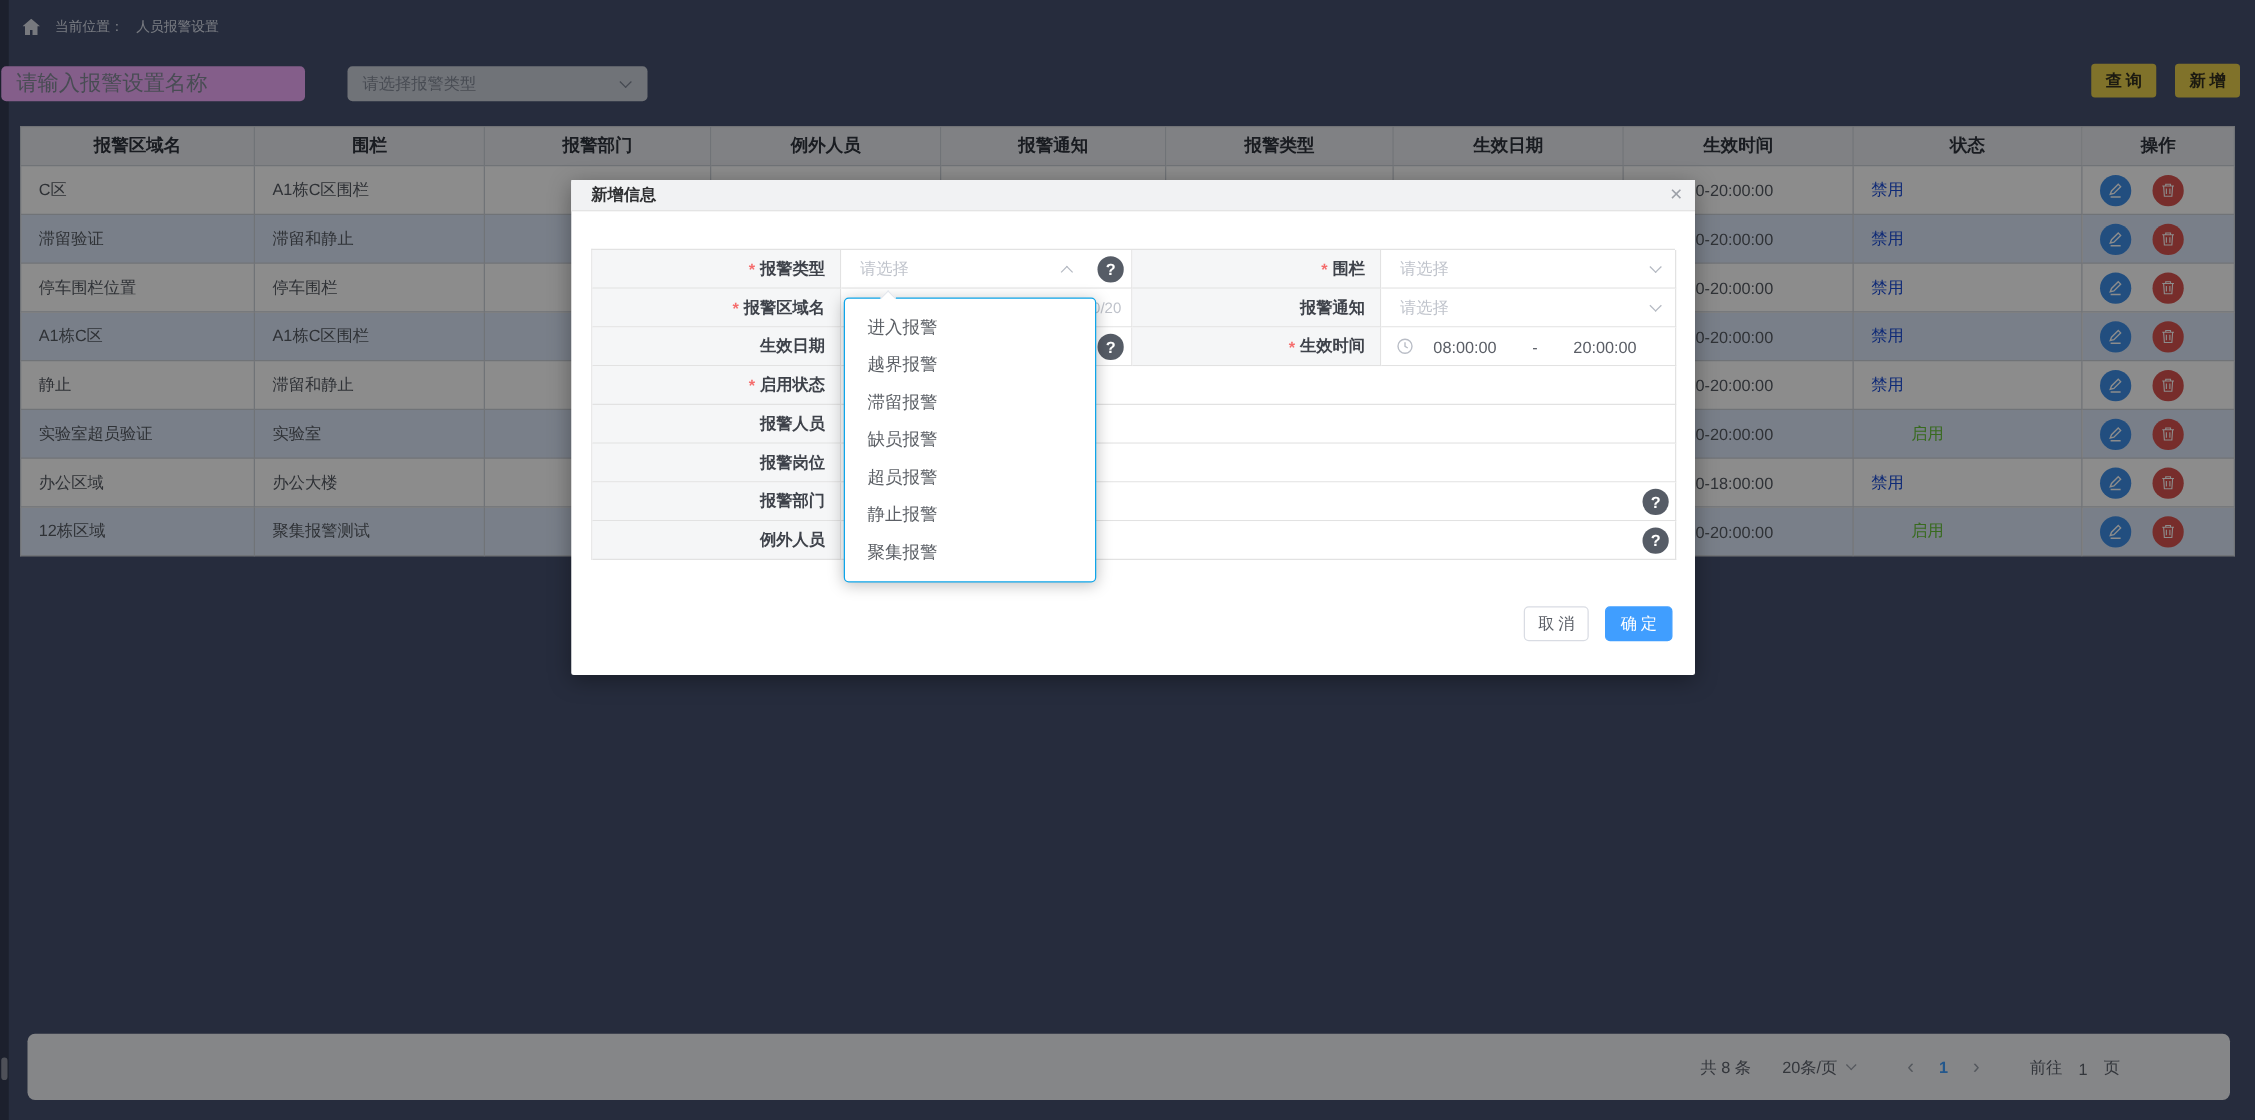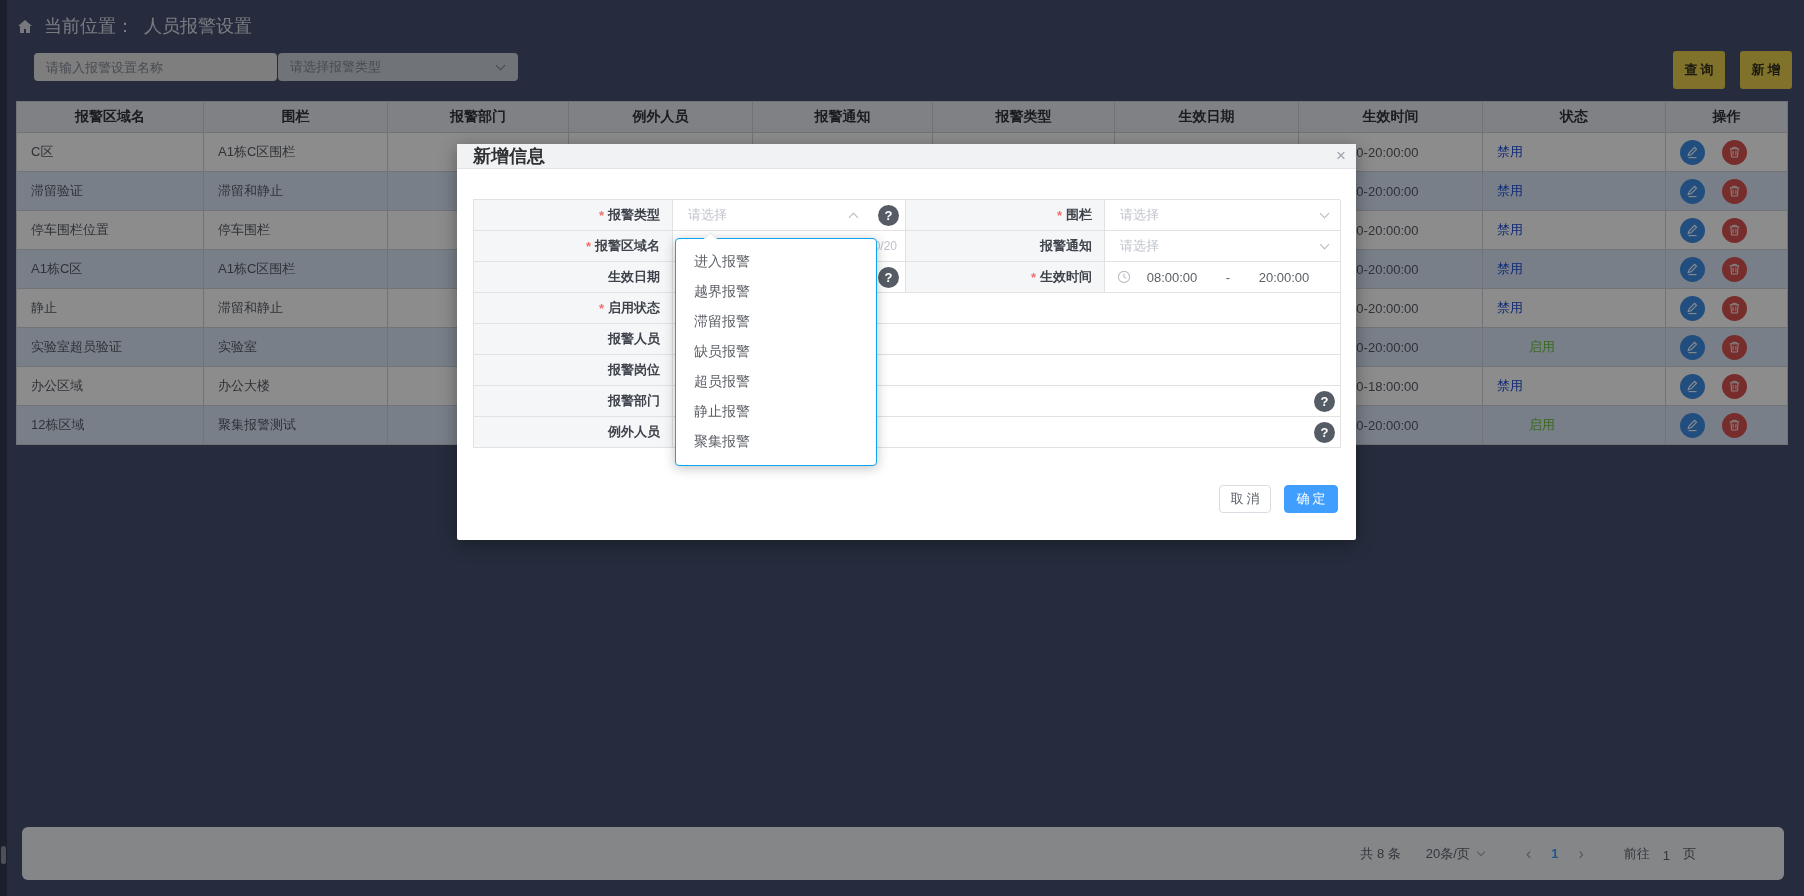--- a/index.html
+++ b/index.html
@@ -6,28 +6,28 @@
   html,body { width:1804px; height:896px; overflow:hidden; }
   body { font-family:"Liberation Sans","DejaVu Sans",sans-serif; }
   .page { position:relative; width:1804px; height:896px; background:#46516f; overflow:hidden; }
 
   
   .left-strip { position:absolute; left:0; top:0; width:7px; height:896px; background:#333b52; }
   .scroll-thumb { position:absolute; left:1px; top:846px; width:5px; height:18px; border-radius:3px; background:rgba(255,255,255,.45); }
 
   
   .topbar { position:absolute; left:0; top:0; width:1804px; height:100px; }
-  .breadcrumb { position:absolute; left:18px; top:14px; display:flex; align-items:center; gap:10px; color:#dbe0ec; font-size:18px; }
+  .breadcrumb { position:absolute; left:18px; top:14px; display:flex; align-items:center; gap:10px; color:#dbe0ec; font-size:11px; }
   .home-icon { display:inline-flex; margin-right:2px; }
-  .search-input { position:absolute; left:34px; top:53px; width:243px; height:28px; background:#e5e5e5; border:none; border-radius:4px; padding:0 12px; font-size:13px; color:#3c4250; font-family:inherit; }
+  .search-input { position:absolute; left:1px; top:53px; width:243px; height:28px; background:#f0abfc; border:none; border-radius:4px; padding:0 12px; font-size:17px; color:#3c4250; font-family:inherit; }
   .search-input::placeholder { color:#848b98; opacity:1; }
   .fake-select { position:absolute; left:278px; top:53px; width:240px; height:28px; background:#ccd1db; border-radius:4px; display:flex; align-items:center; padding:0 12px; font-size:13px; color:#848b98; }
   .fake-select .caret-down { position:absolute; right:14px; top:9px; }
   .caret-down { width:7px; height:7px; border-right:1.6px solid #7d8492; border-bottom:1.6px solid #7d8492; transform:rotate(45deg); display:inline-block; }
-  .btn-yellow { position:absolute; top:51px; width:52px; height:38px; background:#e9d04d; border:none; border-radius:3px; font-size:13px; font-weight:bold; color:#33301f; letter-spacing:3px; text-indent:3px; cursor:pointer; font-family:inherit; }
+  .btn-yellow { position:absolute; top:51px; width:52px; height:27px; background:#e9d04d; border:none; border-radius:3px; font-size:13px; font-weight:bold; color:#33301f; letter-spacing:3px; text-indent:3px; cursor:pointer; font-family:inherit; }
   .btn-query { left:1673px; } .btn-add { left:1740px; }
 
   
   table.main { position:absolute; left:16px; top:101px; width:1771px; border-collapse:collapse; table-layout:fixed; background:#fff; }
   table.main th, table.main td { border:1px solid #cdd1d9; overflow:hidden; white-space:nowrap; }
   table.main th { height:31px; background:#e9ebf0; font-size:14px; font-weight:bold; color:#2f333c; text-align:center; }
   table.main td { height:39px; font-size:13px; color:#565b63; padding-left:14px; }
   table.main tr.row:nth-child(even) td { background:#dde8fa; }
   td.status[data-status="禁用"] { color:#1d4ed8;margin-left:32px; }
   td.status[data-status="启用"] { color:#67c23a;padding-left:46px; }
@@ -43,21 +43,21 @@
   .pg-size { margin-right:28px; display:inline-flex; align-items:center; gap:8px; cursor:pointer; }
   .pg-size .caret-down { width:6px; height:6px; border-color:#9aa0aa; margin-top:-3px; }
   .pg-arrow { color:#9aa0aa; font-size:16px; cursor:pointer; padding:0 14px; background:none; border:none; font-family:inherit; }
   .pg-current { color:#409eff; font-weight:bold; padding:0 6px; cursor:pointer; }
   .pg-goto { margin-left:26px; display:inline-flex; align-items:flex-end; gap:13px; }
 
   
   .overlay { position:absolute; inset:0; background:rgba(0,0,0,0.45); z-index:10; }
   .modal { position:absolute; left:457px; top:144px; width:899px; height:396px; background:#fff; border-radius:2px; box-shadow:0 4px 18px rgba(0,0,0,.35); z-index:20; }
   .modal-header { position:relative; height:25px; background:#f1f2f3; border-bottom:1px solid #e4e4e4; display:flex; align-items:center; padding-left:16px; }
-  .modal-title { font-size:18px; font-weight:bold; color:#303133; }
+  .modal-title { font-size:13px; font-weight:bold; color:#303133; }
   .modal-close { position:absolute; right:10px; top:1px; background:none; border:none; font-size:17px; color:#9da1a8; cursor:pointer; line-height:22px; font-family:inherit; }
 
   .form { position:absolute; left:16px; top:55px; width:867px; display:grid; grid-template-columns:199px 233px 199px 236px; border-left:1px solid #e2e2e2; border-top:1px solid #e2e2e2; }
   .cell { height:31px; border-right:1px solid #e2e2e2; border-bottom:1px solid #e2e2e2; position:relative; display:flex; align-items:center; background:#fff; }
   .cell.label { background:#f5f6f7; justify-content:flex-end; padding-right:12px; font-size:13px; font-weight:bold; color:#3e424a; }
   .cell.span3 { grid-column: span 3; }
   .req { color:#f56c6c; margin-right:4px; font-weight:bold; }
   .placeholder { color:#c0c4cc; font-size:13px; padding-left:15px; }
   .cell .caret { position:absolute; width:7px; height:7px; border-right:1.5px solid #b4b9c2; border-bottom:1.5px solid #b4b9c2; }
   .caret.up { transform:rotate(-135deg); top:14px; }

